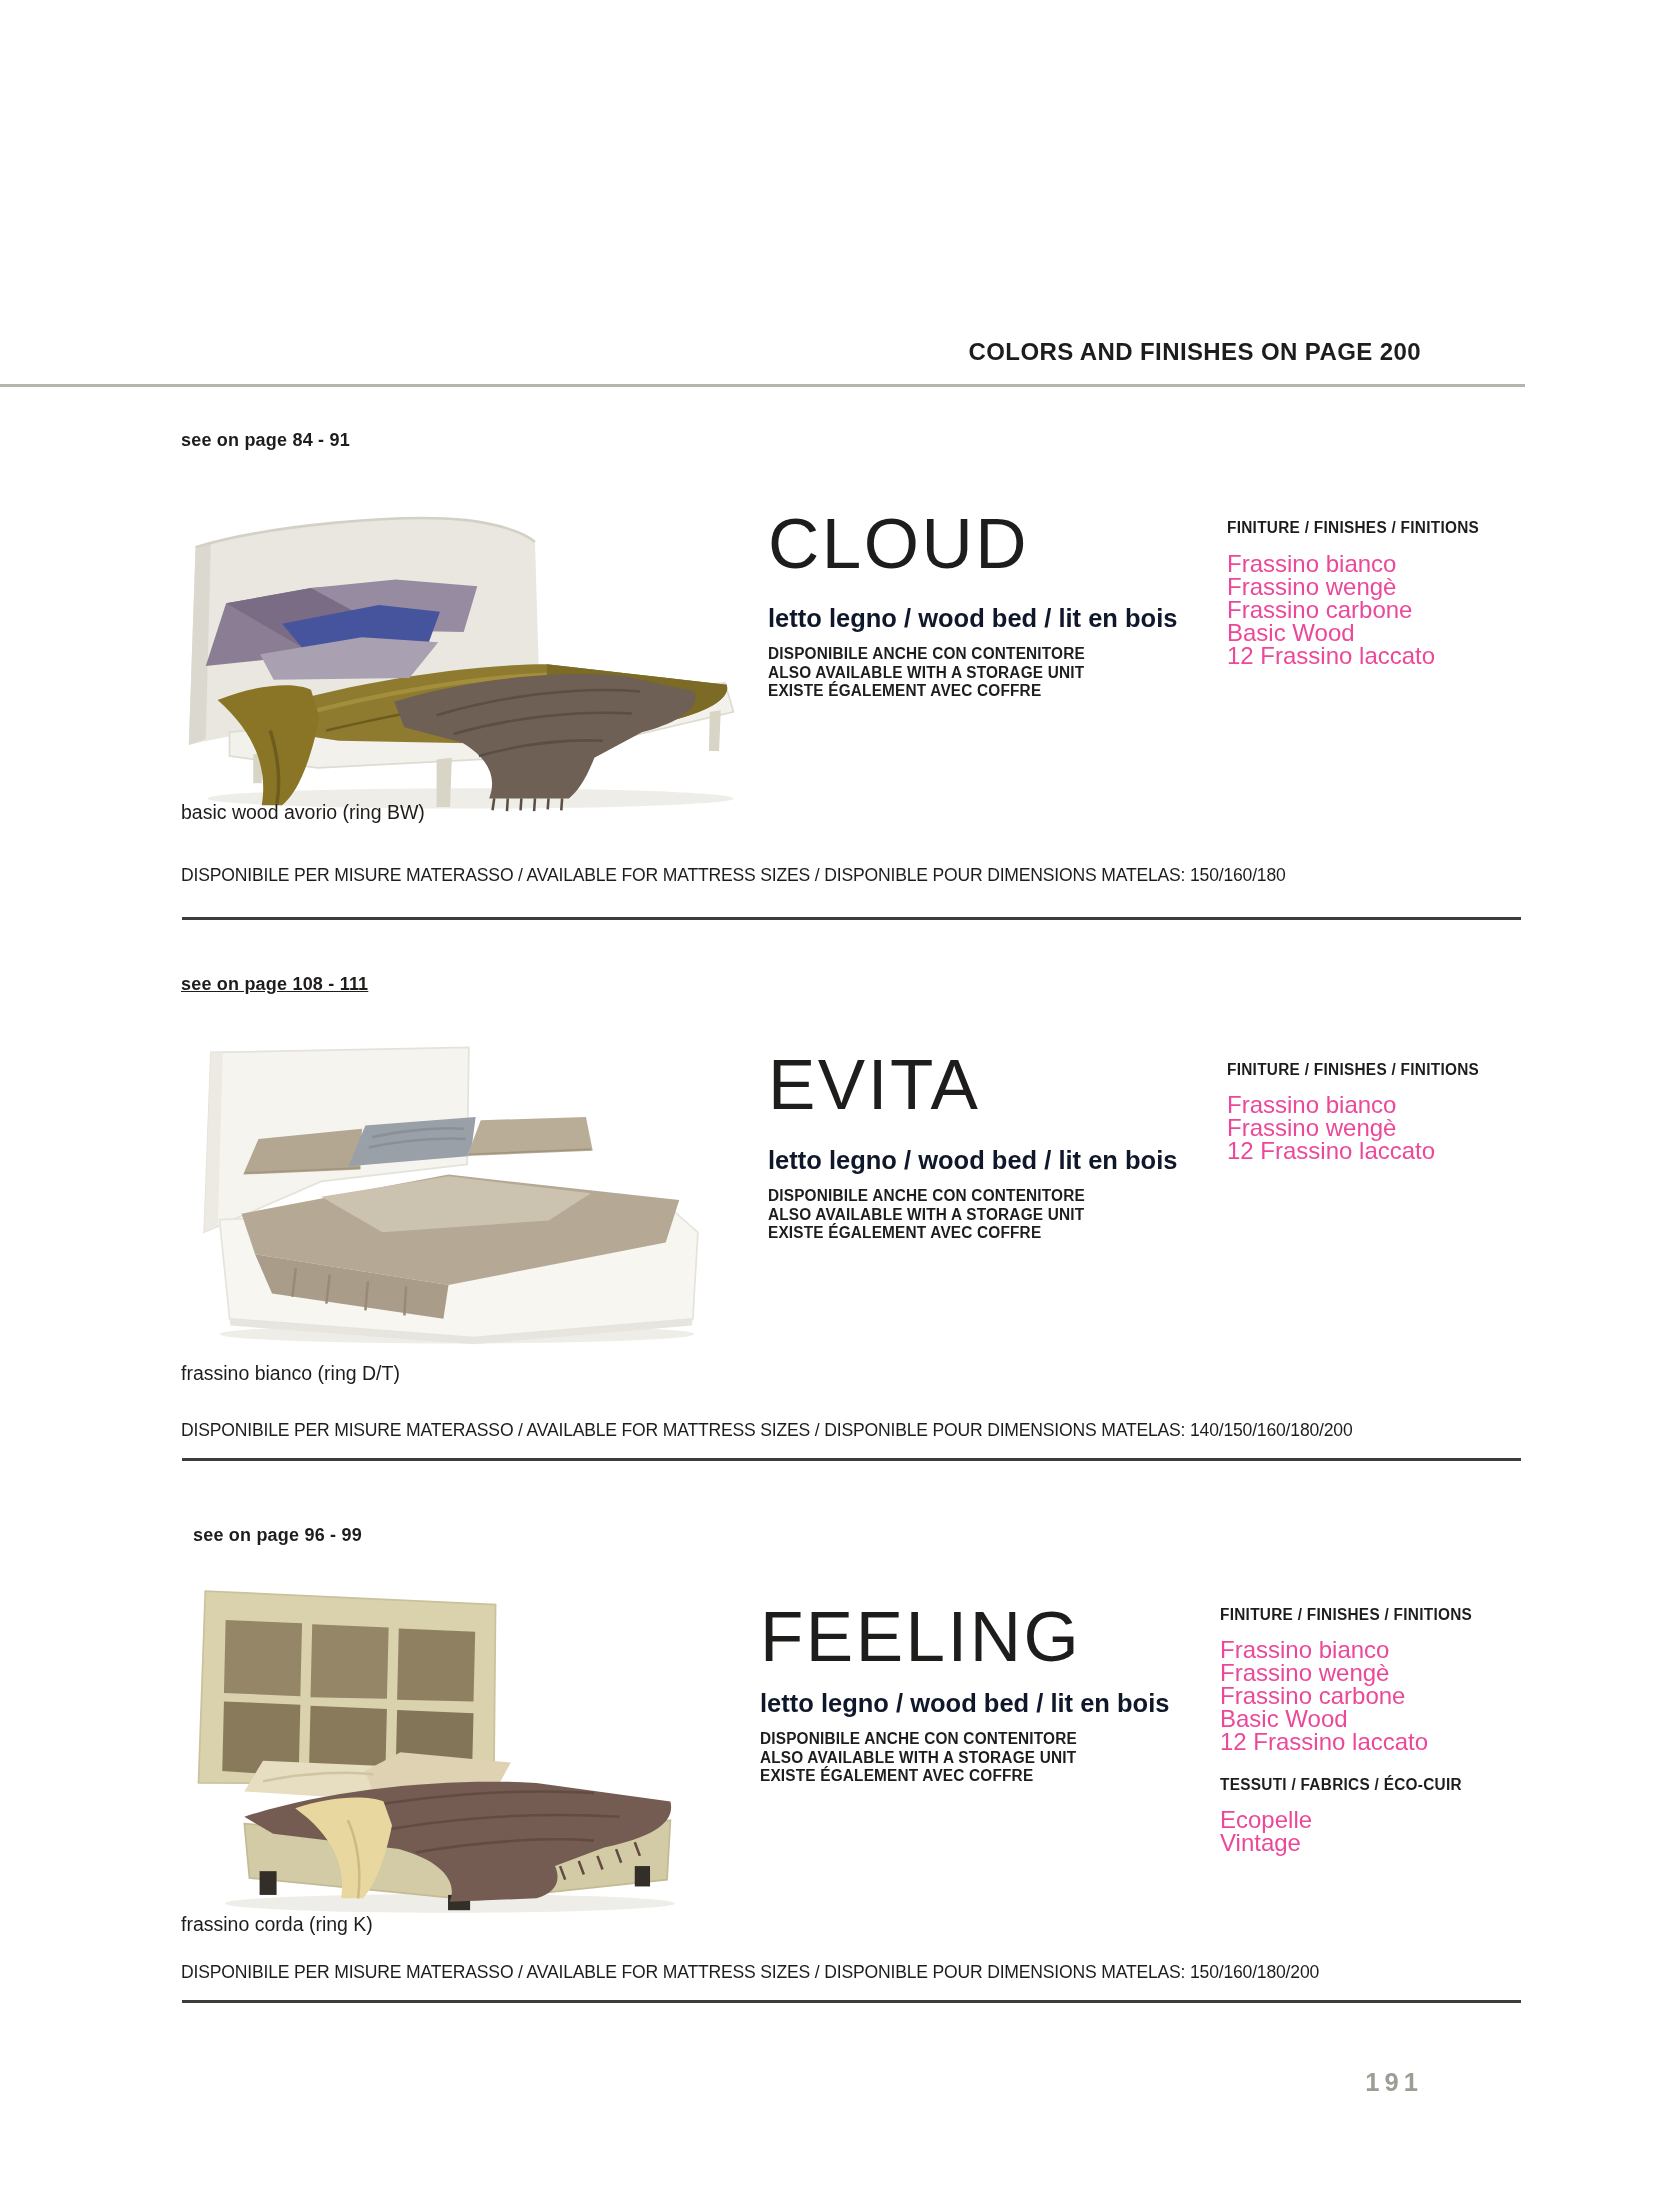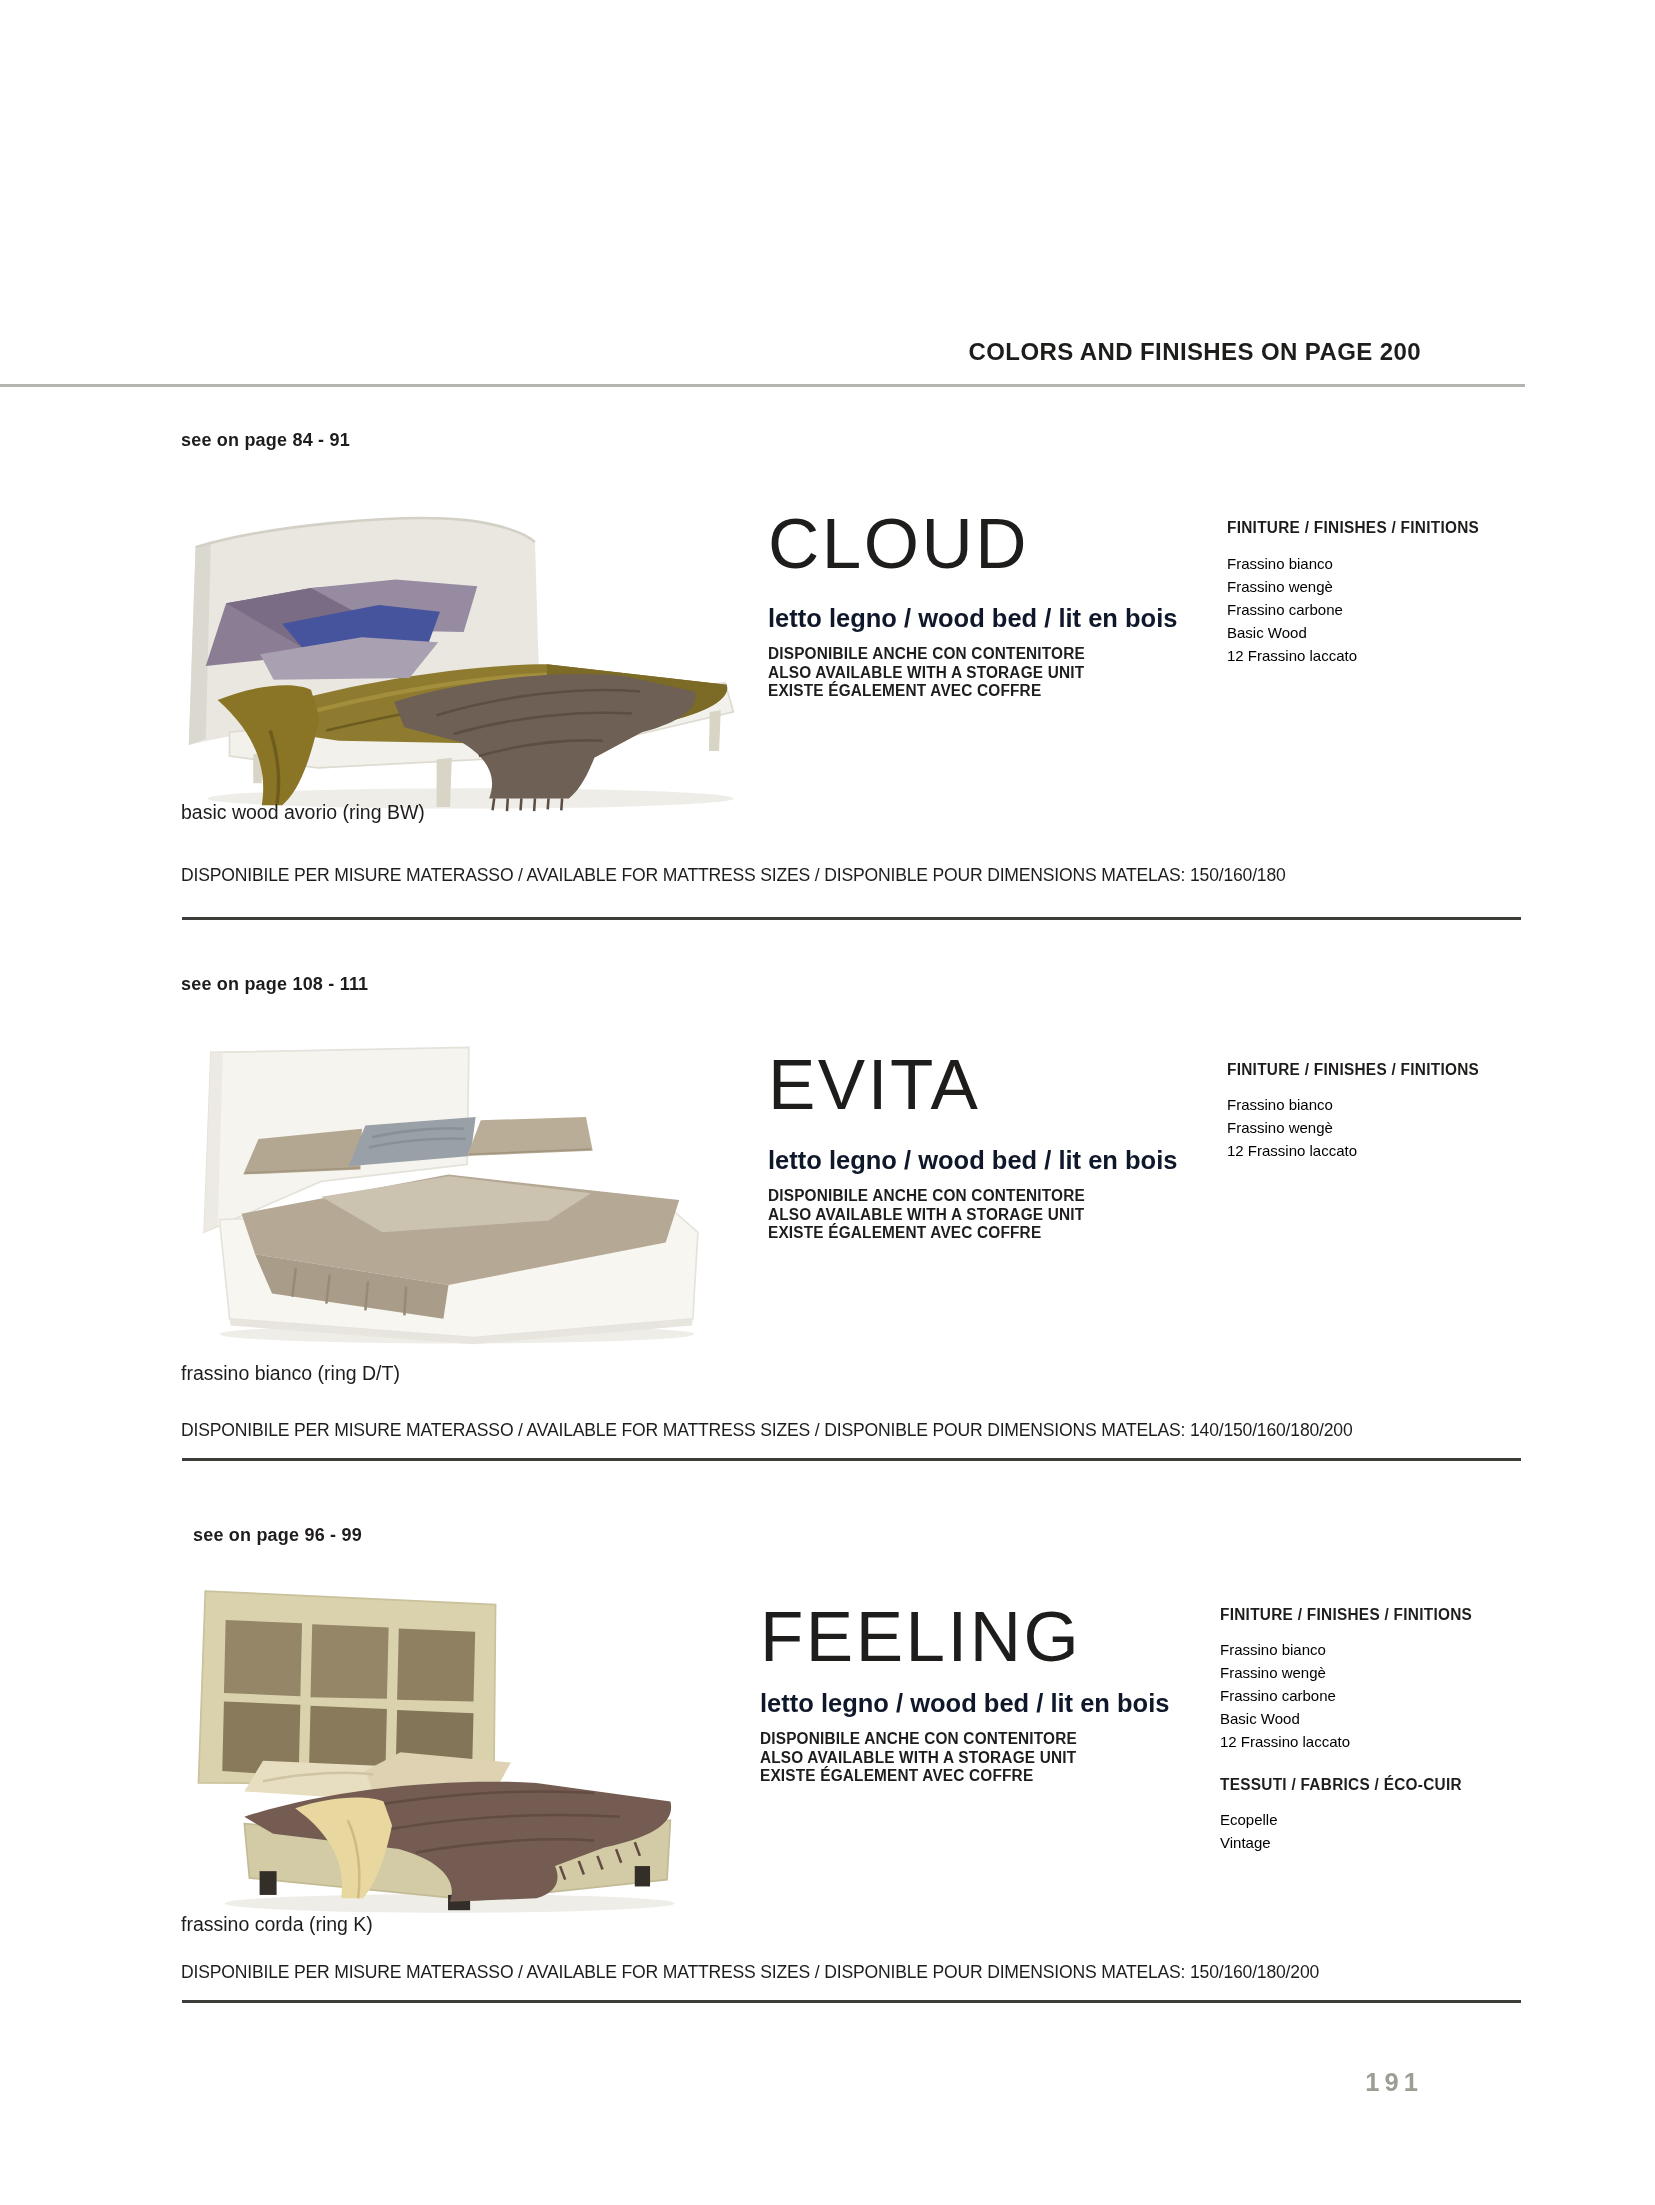--- a/index.html
+++ b/index.html
@@ -10,21 +10,21 @@
   .header-title {
     position:absolute; top:338px; right:136px;
     font-size:24px; font-weight:700; letter-spacing:0.4px; white-space:nowrap;
   }
   .header-rule { position:absolute; top:384px; left:0; width:1525px; height:2.5px; background:#b5b5ad; }
   .see { position:absolute; left:181px; font-size:18px; font-weight:700; letter-spacing:0.2px; white-space:nowrap; }
   .product-title { position:absolute; font-size:71px; font-weight:200; letter-spacing:2.5px; line-height:1; white-space:nowrap; }
   .type-line { position:absolute; font-size:25.5px; font-weight:700; color:#0f172a; white-space:nowrap; }
   .note { position:absolute; font-size:16px; line-height:18.7px; font-weight:600; letter-spacing:0.2px; transform:scaleX(0.96); transform-origin:left top; }
   .fin-head { position:absolute; font-size:16px; font-weight:600; letter-spacing:0.3px; transform:scaleX(0.96); transform-origin:left top; white-space:nowrap; }
-  .fin-list { position:absolute; font-size:15px; line-height:23px; font-weight:300; color:#000000; }
+  .fin-list { position:absolute; font-size:24px; line-height:23px; font-weight:300; color:#ec4899; }
   .caption { position:absolute; left:181px; font-size:19.5px; font-weight:300; white-space:nowrap; }
   .sizes { position:absolute; left:181px; font-size:18.7px; font-weight:400; letter-spacing:-0.2px; transform:scaleX(0.94); transform-origin:left top; white-space:nowrap; }
   .rule { position:absolute; left:182px; width:1339px; height:2.5px; background:#3c3c38; }
   .photo { position:absolute; }
   .page-num {
     position:absolute; top:2068px; right:134px;
     font-size:25.5px; font-weight:700; color:#9d9d95; letter-spacing:5.1px; white-space:nowrap;
   }
 </style>
 </head>
@@ -86,21 +86,21 @@
     <div>Frassino wengè</div>
     <div>Frassino carbone</div>
     <div>Basic Wood</div>
     <div>12 Frassino laccato</div>
   </div>
 
   <div class="caption" style="top:801px;">basic wood avorio (ring BW)</div>
   <div class="sizes" style="top:864px;">DISPONIBILE PER MISURE MATERASSO /  AVAILABLE FOR MATTRESS SIZES / DISPONIBLE POUR DIMENSIONS MATELAS: 150/160/180</div>
   <div class="rule" style="top:917px;"></div>
 
-  <div class="see" style="top:974px;">see on page 108 - 111</div>
+  <div class="see" style="top:974px;text-decoration:underline;">see on page 108 - 111</div>
 
   <svg class="photo" style="left:194px; top:1037px;" width="509" height="310" viewBox="0 0 600 365">
     <ellipse cx="310" cy="350" rx="280" ry="11" fill="#efede7"></ellipse>
     <g>
       <polygon points="12,230 20,18 324,12 322,150 150,170" fill="#f5f4ef" stroke="#e4e2da" stroke-width="2"></polygon>
       <polygon points="12,230 20,18 34,18 28,222" fill="#eceae3"></polygon>
     </g>
     <g>
       <polygon points="30,215 555,196 594,230 588,332 330,354 42,332" fill="#f7f6f1" stroke="#e5e3dc" stroke-width="2"></polygon>
       <polygon points="42,332 330,354 588,332 587,340 330,362 43,340" fill="#e7e5de"></polygon>

